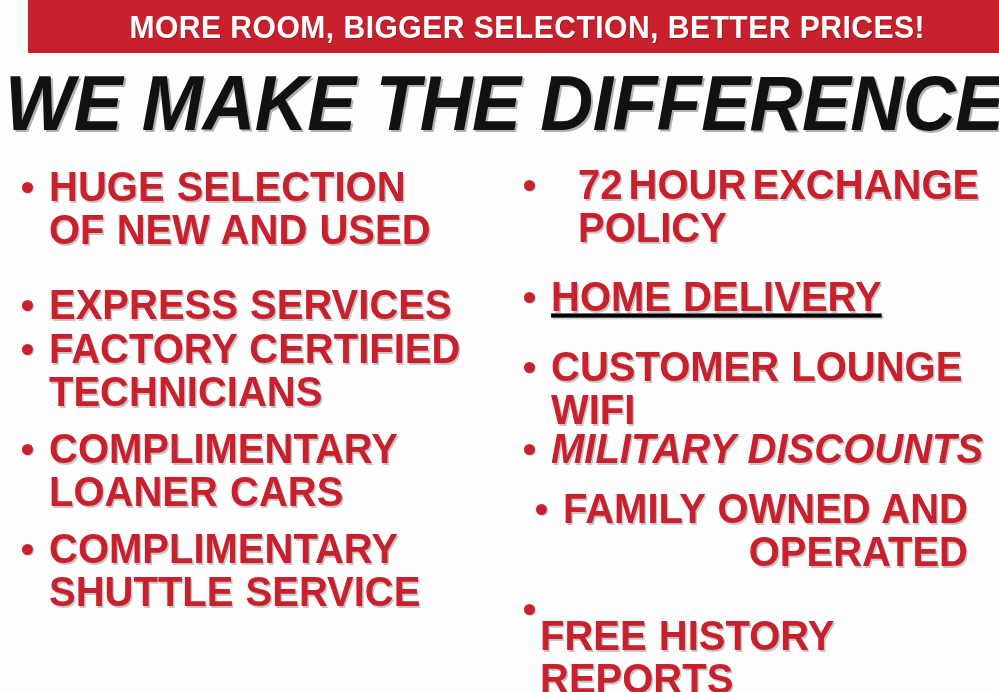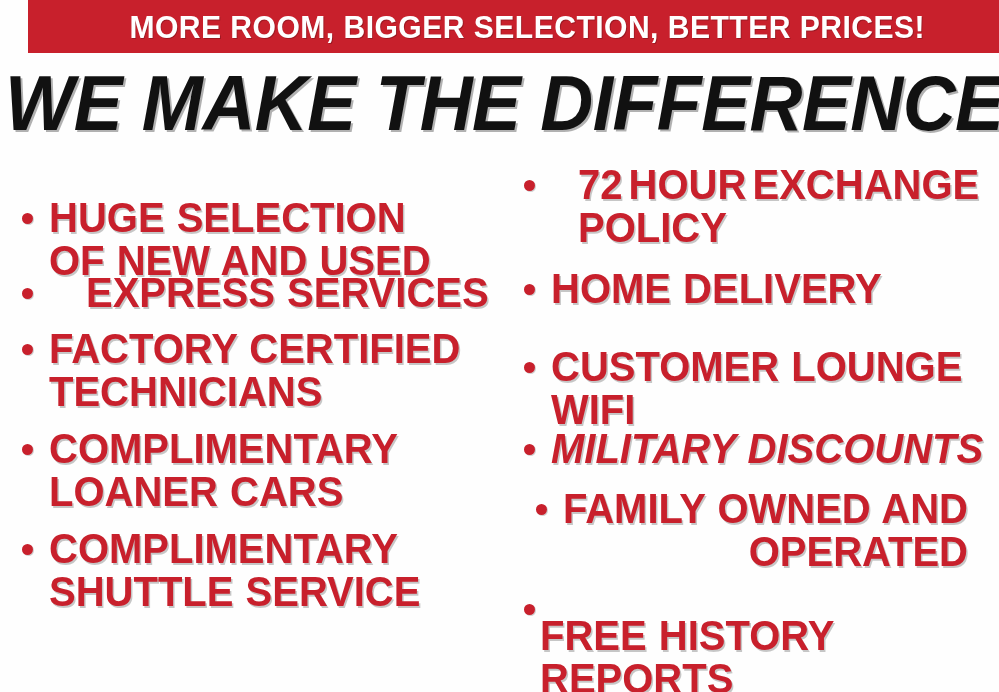--- a/index.html
+++ b/index.html
@@ -94,29 +94,29 @@
     line-height: 1.02;
     letter-spacing: 0px;
     white-space: pre-line;
     margin-left: 16px;
     transform: scaleY(1.04);
     transform-origin: left top;
     text-shadow: 1.5px 1.5px 0 rgba(0,0,0,0.22);
   }
 
   
-  #li-0 { left: 22px; top: 166px; margin-top: 31px; }
-  #li-1 { left: 22px; top: 272px; gap: 37px; }
+  #li-0 { left: 22px; top: 166px; }
+  #li-1 { left: 22px; top: 284px; }
   #li-2 { left: 22px; top: 328px; }
   #li-3 { left: 22px; top: 428px; }
   #li-4 { left: 22px; top: 528px; }
 
   
   #ri-0 { left: 24px; top: 164px; gap: 27px; }
-  #ri-1 { left: 24px; top: 268px; }
+  #ri-1 { left: 24px; top: 276px; text-decoration: underline; }
   #ri-2 { left: 24px; top: 346px; }
   #ri-3 { left: 24px; top: 428px; font-style: italic; }
   #ri-4 { left: 36px; top: 488px; text-align: right; }
   #ri-5 { left: 24px; top: 588px; flex-direction: column; }
 
   
   .tight { word-spacing: -5px; }
   .wide  { word-spacing: 1px; }
 </style>
 </head>

